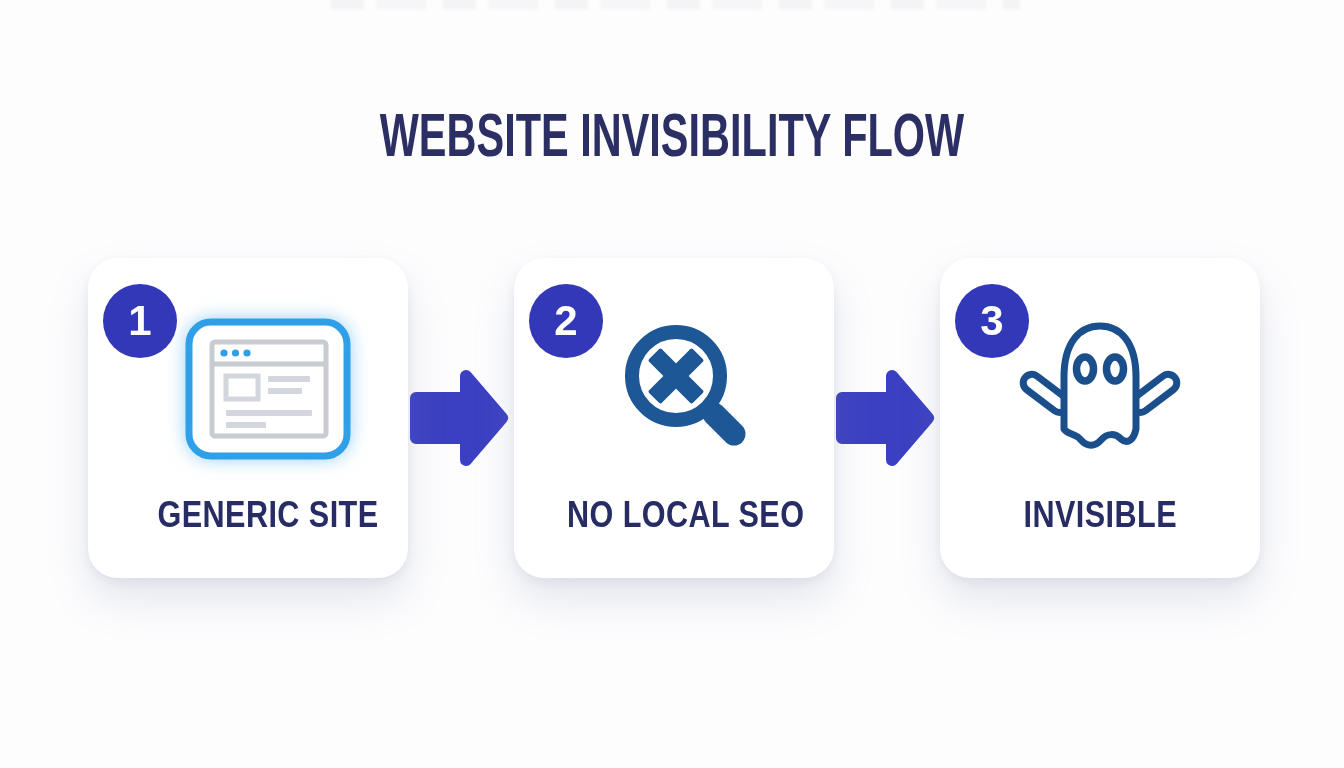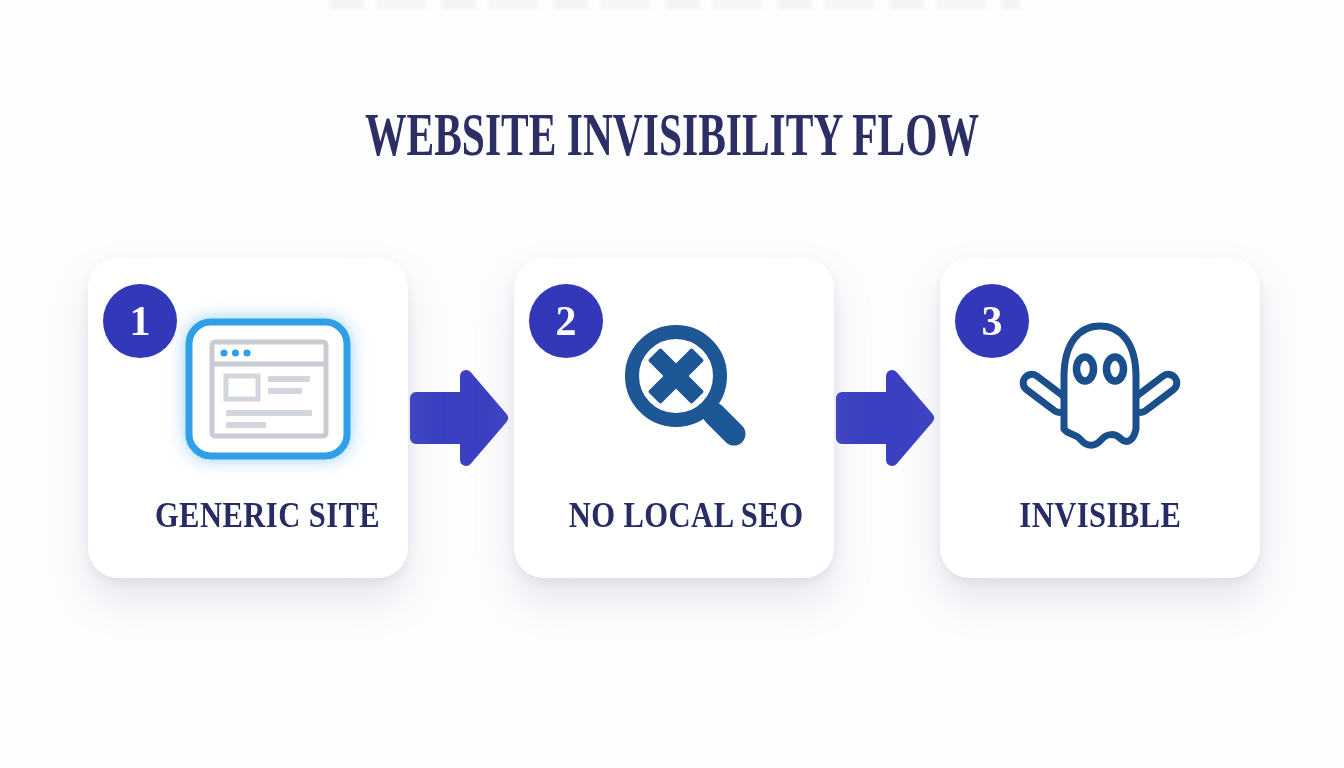--- a/index.html
+++ b/index.html
@@ -2,21 +2,21 @@
 <html><head>
 <meta charset="utf-8">
 <style>
   html, body { margin: 0; padding: 0; }
   .canvas {
     position: relative;
     width: 1344px;
     height: 768px;
     background: #fdfdfe;
     overflow: hidden;
-    font-family: Liberation Serif, serif;
+    font-family: Liberation Sans, sans-serif;
   }
 
   
   .artifact-band {
     position: absolute;
     top: -6px;
     left: 330px;
     width: 690px;
     height: 16px;
     background: repeating-linear-gradient(90deg,

